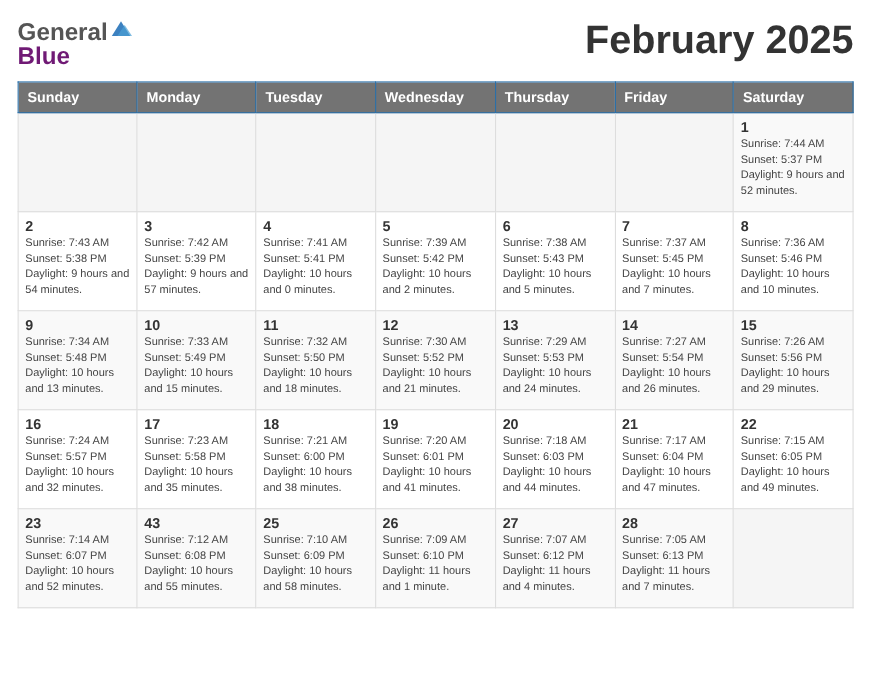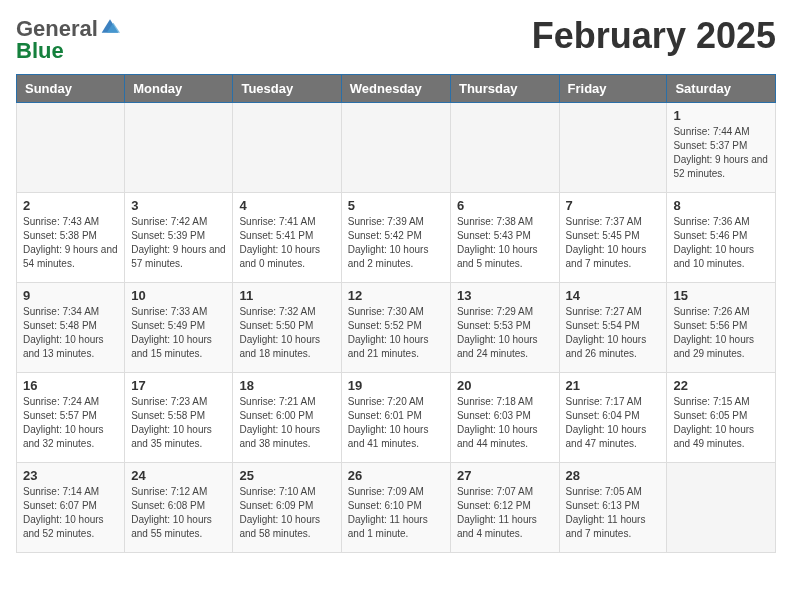--- a/index.html
+++ b/index.html
@@ -22,21 +22,21 @@
       align-items: flex-start;
     }
     .logo-text {
       display: flex;
       align-items: flex-start;
       font-size: 22px;
       font-weight: bold;
       color: #333;
     }
     .logo-general { color: #555; font-weight: bold; }
-    .logo-blue { color: #15803d; font-weight: bold; }
+    .logo-blue { color: #701a75; font-weight: bold; }
     .logo-icon {
       width: 20px;
       height: 20px;
       margin-left: 2px;
     }
     .title-block {
       text-align: right;
     }
     .month-title {
       font-size: 36px;
@@ -274,21 +274,21 @@
         </td>
       </tr>
       <tr>
         <td>
           <span class="day-num">23</span>
           <div class="day-info" style="white-space: pre-line;">Sunrise: 7:14 AM
 Sunset: 6:07 PM
 Daylight: 10 hours and 52 minutes.</div>
         </td>
         <td>
-          <span class="day-num">24</span>
+          <span class="day-num">43</span>
           <div class="day-info" style="white-space: pre-line;">Sunrise: 7:12 AM
 Sunset: 6:08 PM
 Daylight: 10 hours and 55 minutes.</div>
         </td>
         <td>
           <span class="day-num">25</span>
           <div class="day-info" style="white-space: pre-line;">Sunrise: 7:10 AM
 Sunset: 6:09 PM
 Daylight: 10 hours and 58 minutes.</div>
         </td>

